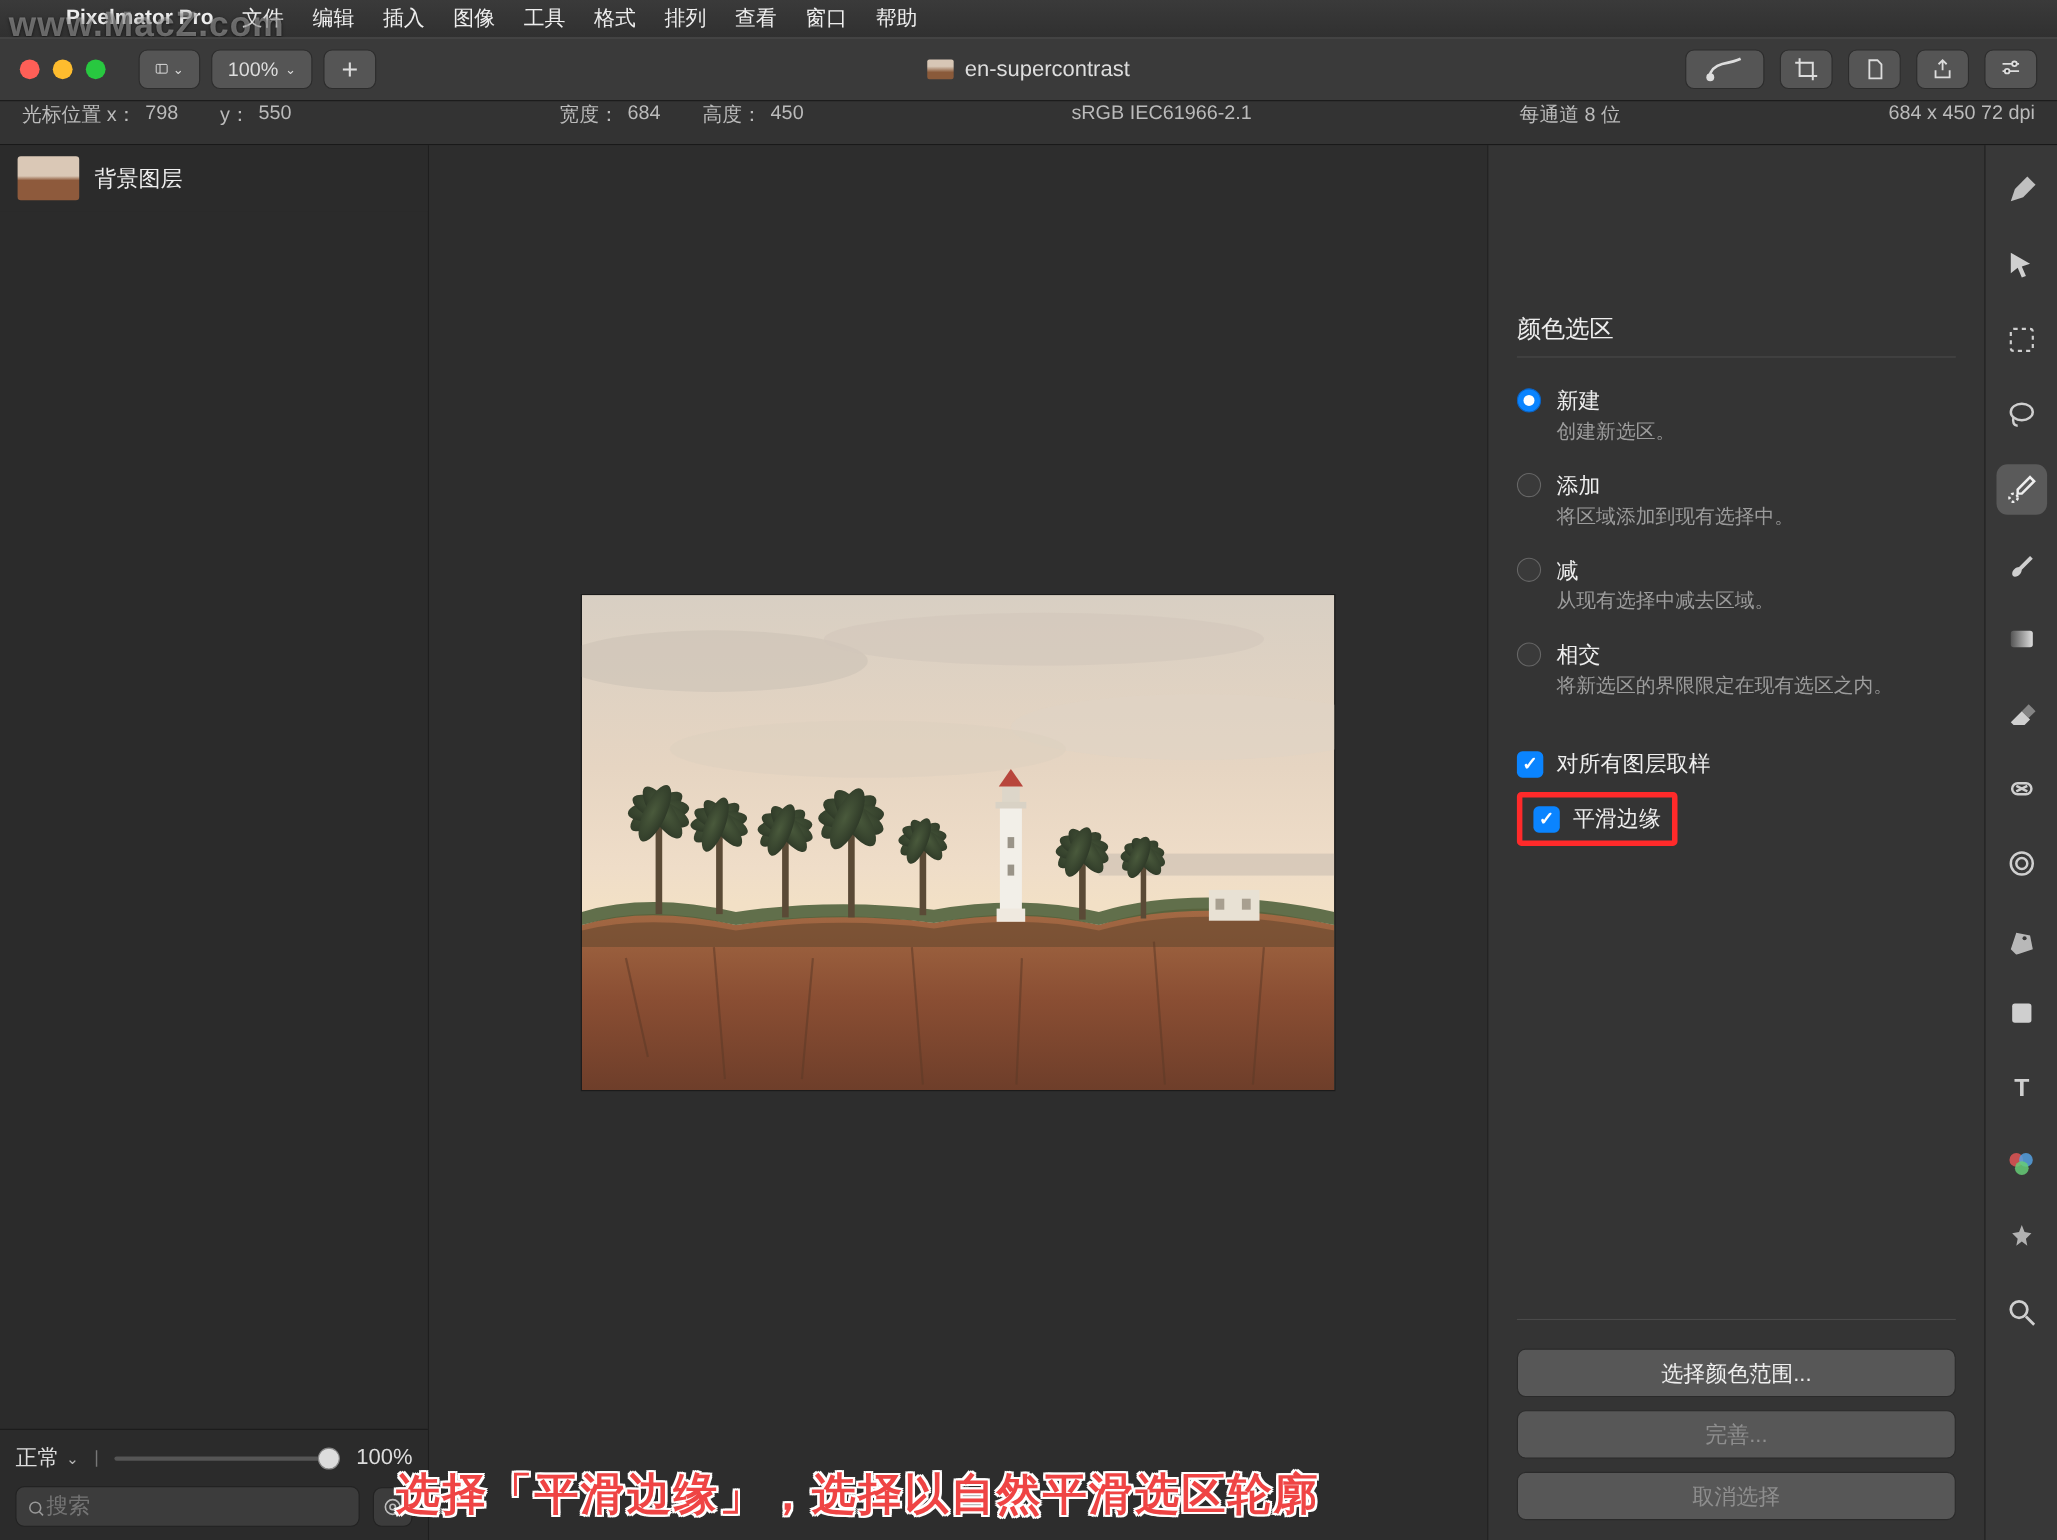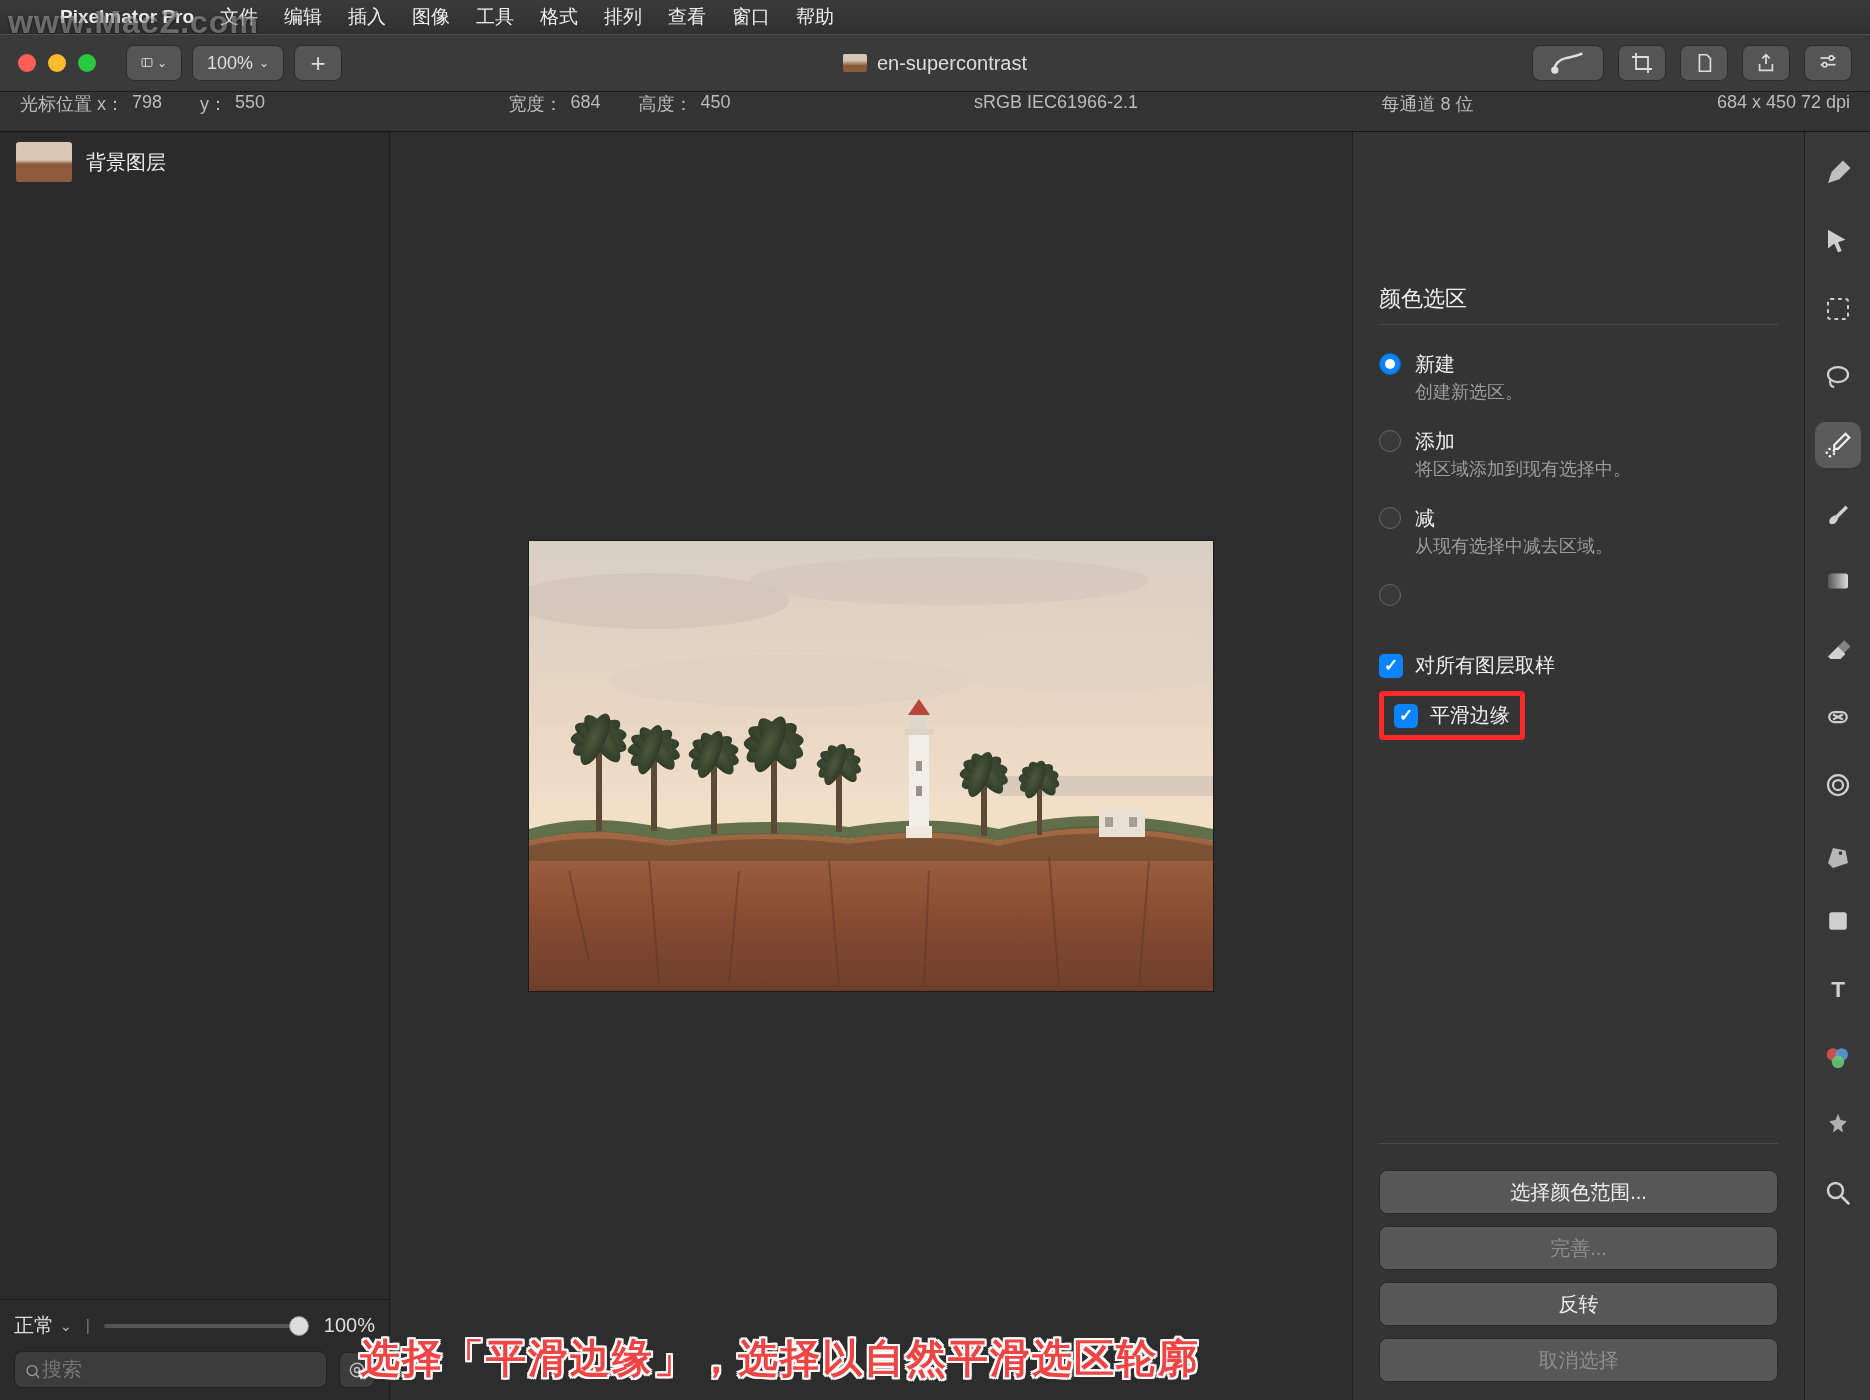--- a/index.html
+++ b/index.html
@@ -378,40 +378,43 @@
     </div>
     <div class="radio-item">
       <div class="radio-dot"></div>
       <div class="radio-text">
           <div class="r-label">减</div>
           <div class="r-desc">从现有选择中减去区域。</div>
         </div>
     </div>
     <div class="radio-item">
       <div class="radio-dot"></div>
+      <div class="radio-text">
+          <div class="r-label">相交</div>
+          <div class="r-desc">将新选区的界限限定在现有选区之内。</div>
+        </div>
     </div>
 
     <div class="insp-gap"></div>
     <div class="chk-row">
       <div class="chk">✓</div>
       <div class="chk-label">对所有图层取样</div>
     </div>
     <div class="highlight-box">
       <div class="chk-row">
         <div class="chk">✓</div>
         <div class="chk-label">平滑边缘</div>
       </div>
     </div>
 
     <div style="flex:1"></div>
     <div class="insp-sep"></div>
     <div class="insp-buttons">
       <div class="insp-btn">选择颜色范围...</div>
       <div class="insp-btn disabled">完善...</div>
-      <div class="insp-btn">反转</div>
       <div class="insp-btn disabled">取消选择</div>
     </div>
   </div>
 
   <div class="toolstrip">
     <div class="tool">
         <svg viewBox="0 0 24 24" fill="#cfcfcf">
           <path d="M4 20l3-9 9-9 6 6-9 9-9 3z" opacity="0.9"></path>
         </svg>
       </div>

